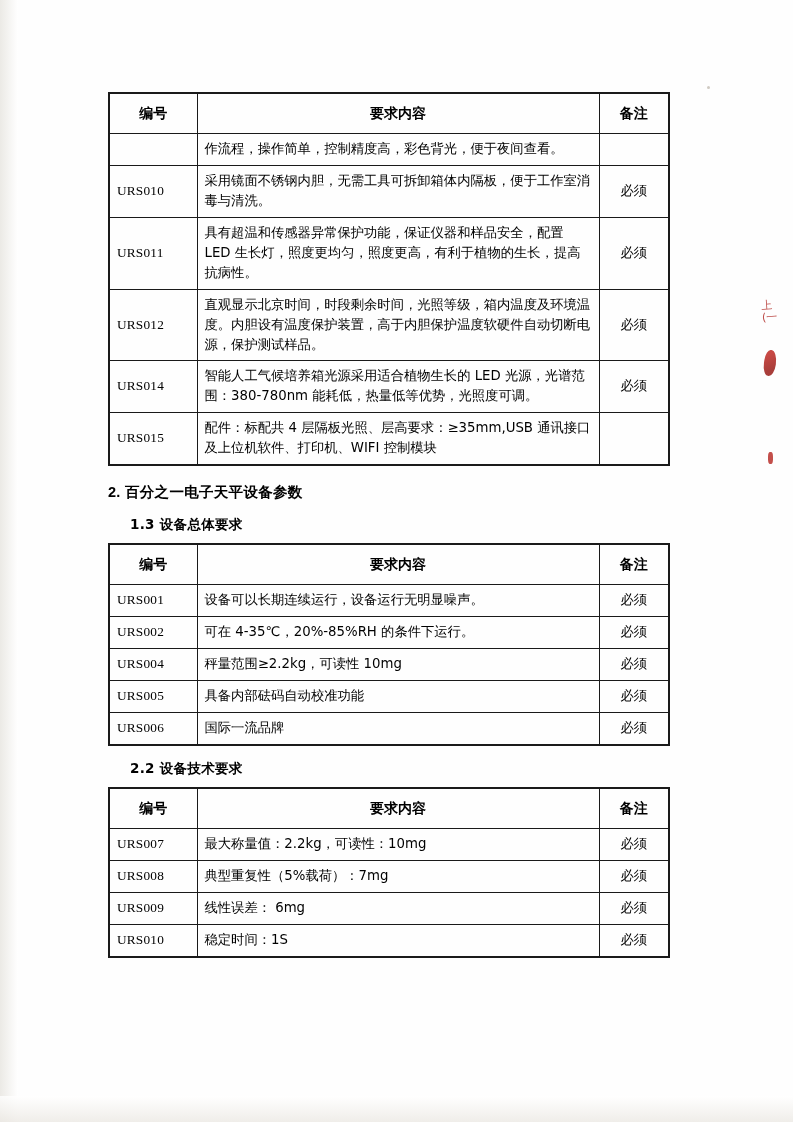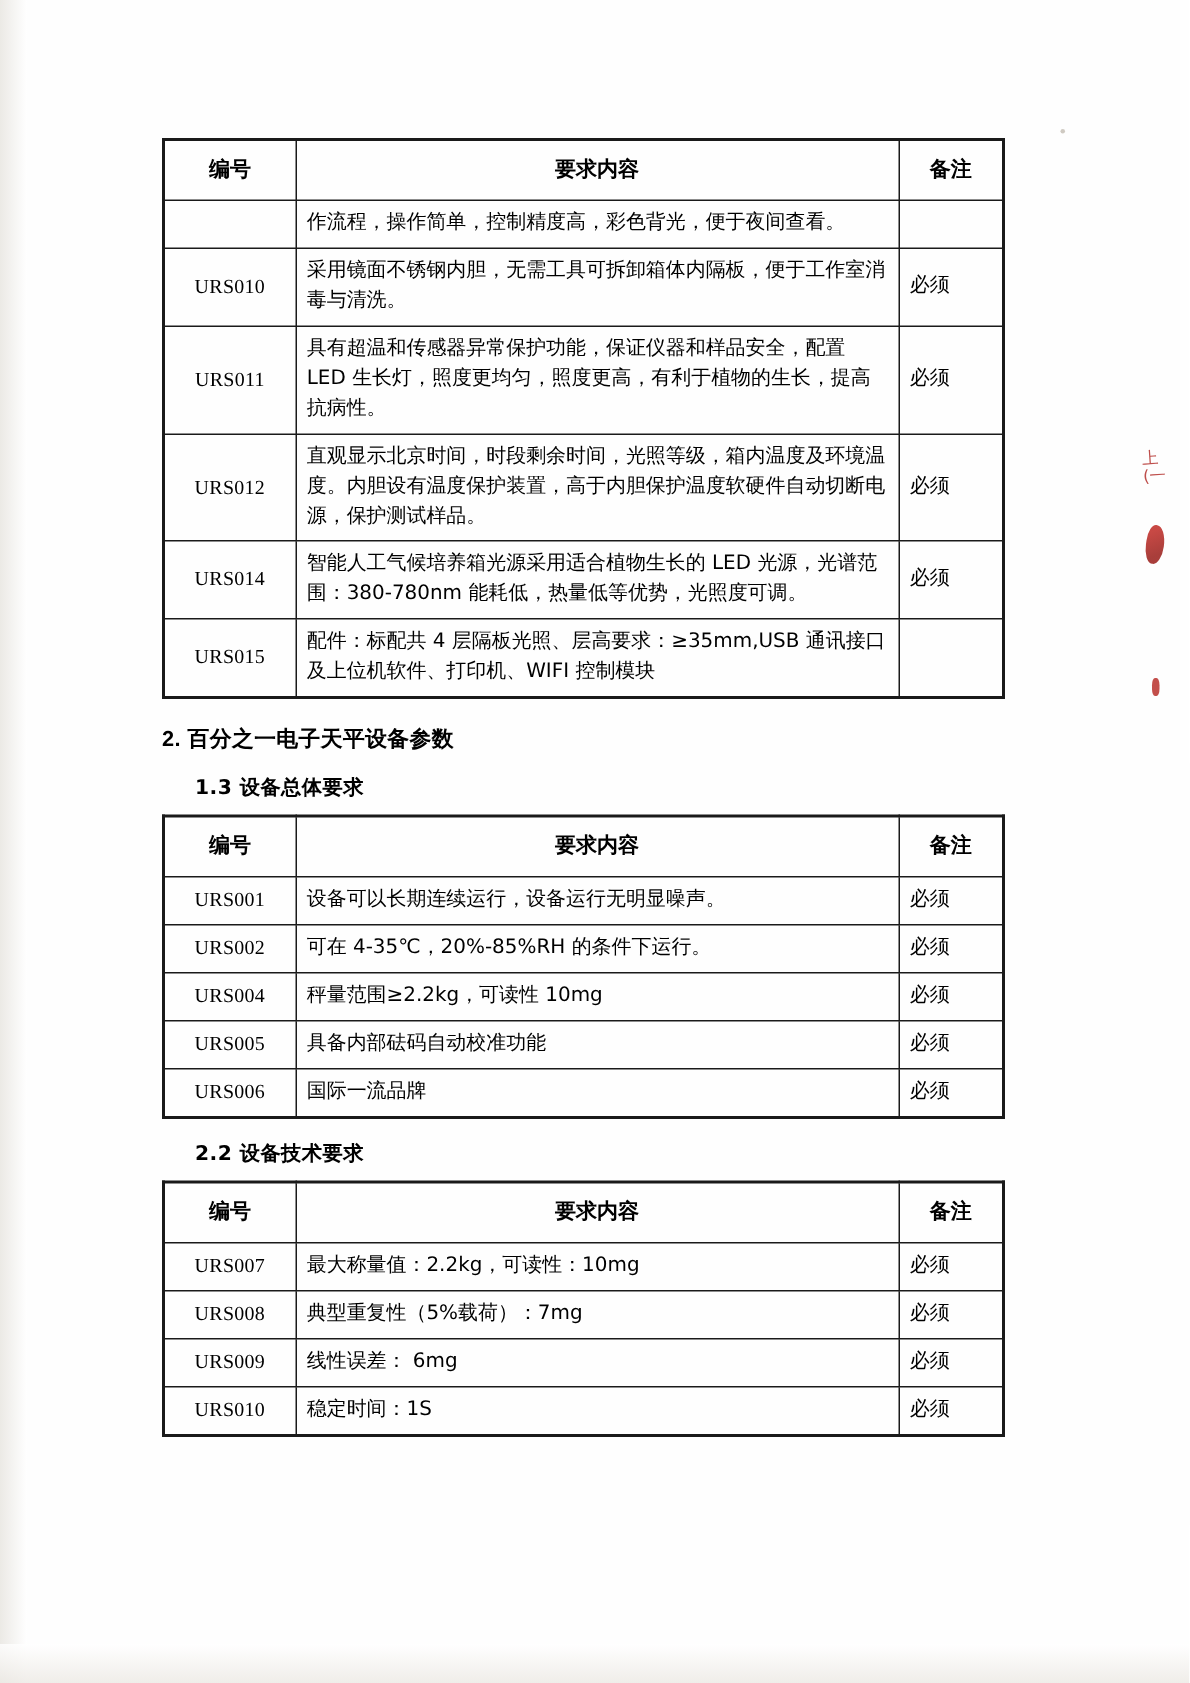--- a/index.html
+++ b/index.html
@@ -59,26 +59,25 @@
     text-align: center;
     font-size: 14px;
     padding-top: 9px;
     padding-bottom: 9px;
   }
   col.c-id { width: 88px; }
   col.c-body { width: 402px; }
   col.c-note { width: 70px; }
 
   td.id {
-    text-align: center;
     font-family: "Liberation Serif", serif;
     letter-spacing: .2px;
   }
   td.note {
-    text-align: left;
+    text-align: center;
   }
   td.body {
     text-align: left;
     word-break: break-word;
   }
   .cn {
     font-family: "DejaVu Sans", "Liberation Sans", sans-serif;
     font-size: 13px;
   }
 

